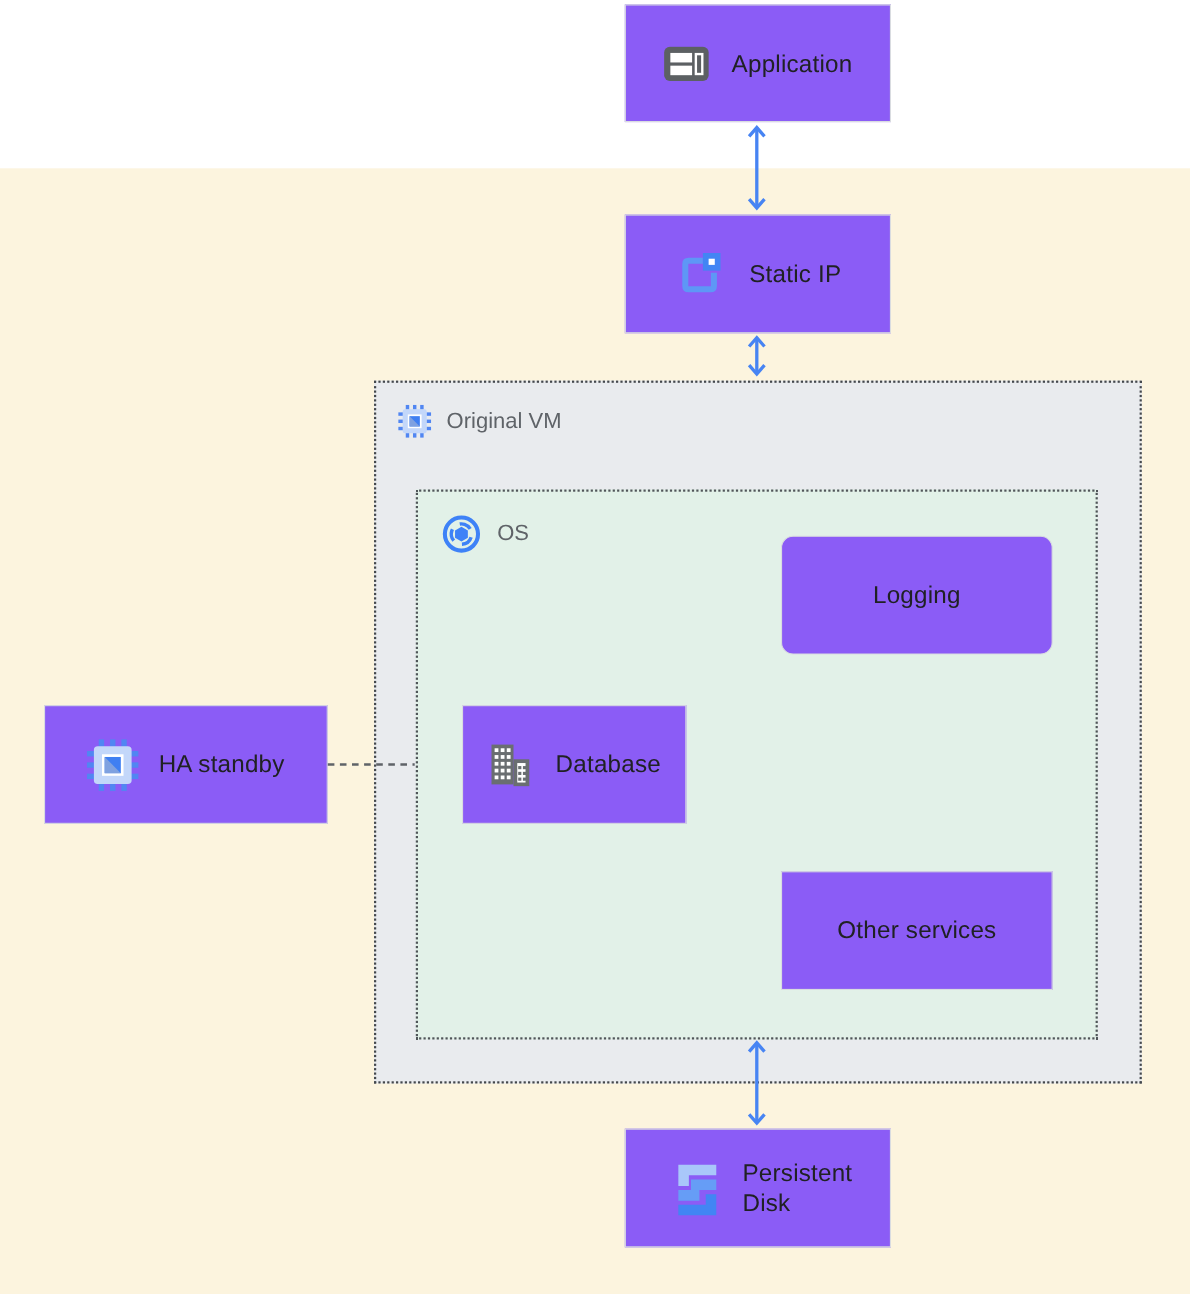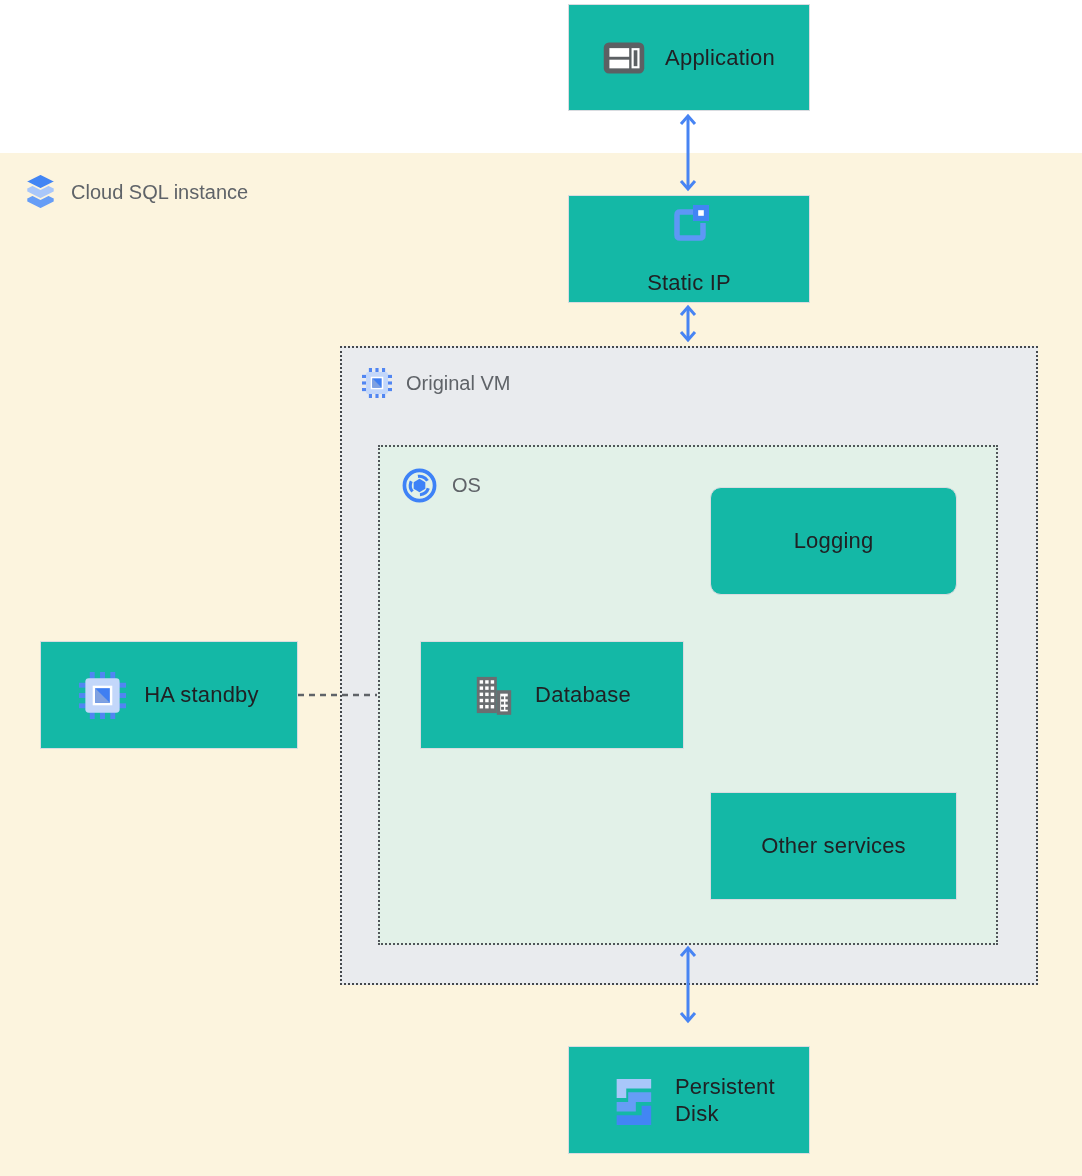--- a/index.html
+++ b/index.html
@@ -4,45 +4,35 @@
 <style>
   html,body{margin:0;padding:0;background:#fff;}
   .canvas{position:relative;width:1082px;height:1176px;background:#FCF4DE;overflow:hidden;
           font-family:"Liberation Sans","DejaVu Sans",sans-serif;}
   .top-strip{position:absolute;left:0;top:0;width:1082px;height:153px;background:#FFFFFF;}
   .region{position:absolute;box-sizing:border-box;}
   .region-vm{left:340px;top:346px;width:698px;height:639px;background:#E9EBEE;border:2px dotted #44484C;}
   .region-os{left:378px;top:445px;width:620px;height:500px;background:#E2F1E8;border:2px dotted #505559;}
   .region-label{position:absolute;display:flex;align-items:center;gap:14px;
                 color:#5F6368;font-size:20px;white-space:nowrap;}
-  .node{position:absolute;box-sizing:border-box;background:#14b8a6;border:1px solid #D9DCE0;
+  .node{position:absolute;box-sizing:border-box;background:#8b5cf6;border:1px solid #D9DCE0;
         display:flex;align-items:center;justify-content:center;gap:20px;
         color:#202124;font-size:22px;letter-spacing:.2px;}
   .nicon{display:flex;align-items:center;justify-content:center;flex:0 0 auto;}
   .nlabel{white-space:nowrap;}
   .wraplabel{white-space:normal;width:116px;line-height:1.25;}
   .overlay{position:absolute;left:0;top:0;width:1082px;height:1176px;pointer-events:none;}
   .overlay path,.overlay line{fill:none;}
 </style>
 </head>
 <body>
 
 <div class="canvas">
   <div class="top-strip"></div>
 
-  <div class="region-label" style="left:24px;top:172px;">
-    <span class="nicon">
-      <svg width="33" height="40" viewBox="0 0 33 40">
-        <path d="M2.5,26 L16.5,19 L30.5,26 L30.5,30 L16.5,37 L2.5,30 Z" fill="#669DF6" stroke="#FCF4DE" stroke-width="1.6"></path>
-        <path d="M2.5,16 L16.5,9 L30.5,16 L30.5,20 L16.5,27 L2.5,20 Z" fill="#A9C7FA" stroke="#FCF4DE" stroke-width="1.6"></path>
-        <path d="M2.5,9 L16.5,2 L30.5,9 L30.5,10 L16.5,17 L2.5,10 Z" fill="#4285F4" stroke="#FCF4DE" stroke-width="1.6"></path>
-      </svg>
-    </span>
-    <span>Cloud SQL instance</span>
-  </div>
 
   <div class="region region-vm"></div>
   <div class="region-label" style="left:362px;top:368px;">
     <span class="nicon">
       <svg width="30" height="30" viewBox="0 0 48 48">
         <g fill="#5186F2">
           <rect x="11" y="0" width="5" height="7"></rect>
             <rect x="21.5" y="0" width="5" height="7"></rect>
             <rect x="32" y="0" width="5" height="7"></rect>
           <rect x="11" y="41" width="5" height="7"></rect>
@@ -82,36 +72,36 @@
         <rect x="0.5" y="0.5" width="43" height="33" rx="5.5" fill="#5C6063"></rect>
         <rect x="6.5" y="6.5" width="21" height="9.2" fill="#FFFFFF"></rect>
         <rect x="6.5" y="18.8" width="21" height="9.2" fill="#FFFFFF"></rect>
         <rect x="30" y="6.5" width="8.5" height="21.5" fill="#FFFFFF"></rect>
         <rect x="32.3" y="8.8" width="3.9" height="16.9" fill="#5C6063"></rect>
       </svg>
     </span>
     <span class="nlabel">Application</span>
   </div>
 
-  <div class="node" style="left:568px;top:195px;width:242px;height:108px;gap:24px;flex-direction:column;">
+  <div class="node" style="left:568px;top:195px;width:242px;height:108px;gap:24px;">
     <span class="nicon">
       <svg width="44" height="44" viewBox="0 0 44 44">
         <path d="M26,10 H13 Q10,10 10,13 V33 Q10,36 13,36 H33 Q36,36 36,33 V21" fill="none" stroke="#5E97F6" stroke-width="5.5"></path>
         <rect x="26" y="3" width="16" height="16" fill="#4285F4"></rect>
         <rect x="31.2" y="8.2" width="5.6" height="5.6" fill="#FFFFFF"></rect>
       </svg>
     </span>
     <span class="nlabel">Static IP</span>
   </div>
 
   <div class="node" style="left:710px;top:487px;width:247px;height:108px;border-radius:11px;">
     <span class="nlabel">Logging</span>
   </div>
 
-  <div class="node" style="left:420px;top:641px;width:264px;height:108px;gap:22px;">
+  <div class="node" style="left:420px;top:641px;width:204px;height:108px;gap:22px;">
     <span class="nicon">
       <svg width="40" height="40" viewBox="0 0 42 42">
         <rect x="4" y="2" width="21" height="38" fill="#6A6E71"></rect>
         <g fill="#FFFFFF">
           <rect x="7" y="5.5" width="3.6" height="3.6"></rect>
             <rect x="12.8" y="5.5" width="3.6" height="3.6"></rect>
             <rect x="18.6" y="5.5" width="3.6" height="3.6"></rect>
           <rect x="7" y="12" width="3.6" height="3.6"></rect>
             <rect x="12.8" y="12" width="3.6" height="3.6"></rect>
             <rect x="18.6" y="12" width="3.6" height="3.6"></rect>
@@ -163,21 +153,21 @@
         <polygon points="16.5,16.5 16.5,31.5 31.5,31.5" fill="#7FA1E0"></polygon>
       </svg>
     </span>
     <span class="nlabel">HA standby</span>
   </div>
 
   <div class="node" style="left:710px;top:792px;width:247px;height:108px;">
     <span class="nlabel">Other services</span>
   </div>
 
-  <div class="node" style="left:568px;top:1026px;width:242px;height:108px;gap:20px;justify-content:flex-start;padding-left:40px;margin-top:20px;">
+  <div class="node" style="left:568px;top:1026px;width:242px;height:108px;gap:20px;justify-content:flex-start;padding-left:40px;">
     <span class="nicon">
       <svg width="46" height="50" viewBox="0 0 48 52">
         <path d="M8,4 H44 V14 H18 V24 H8 Z" fill="#A9C7FA"></path>
         <path d="M20,18 H44 V28 H28 V38 H8 V28 H20 Z" fill="#669DF6"></path>
         <path d="M34,32 H44 V52 H8 V42 H34 Z" fill="#4285F4"></path>
       </svg>
     </span>
     <span class="nlabel wraplabel">Persistent Disk</span>
   </div>
 

